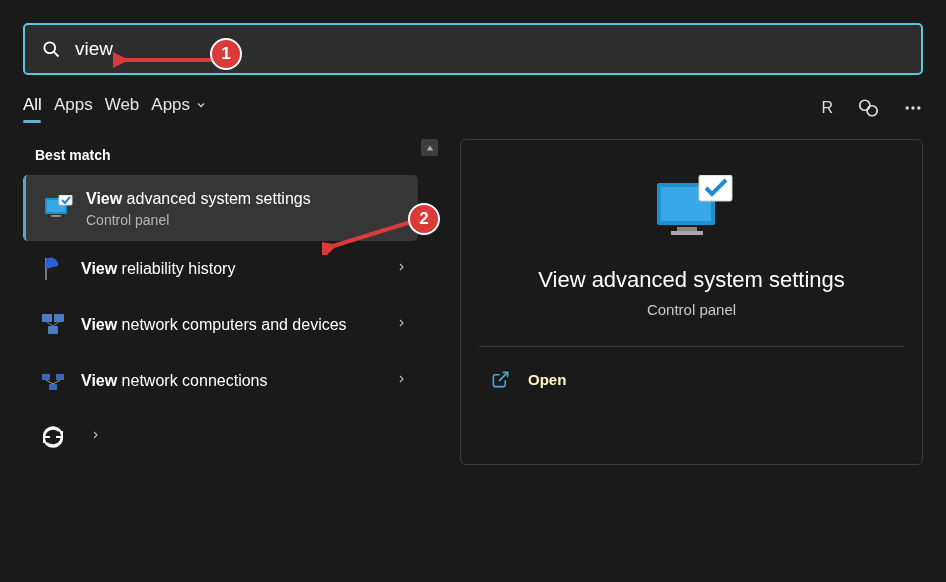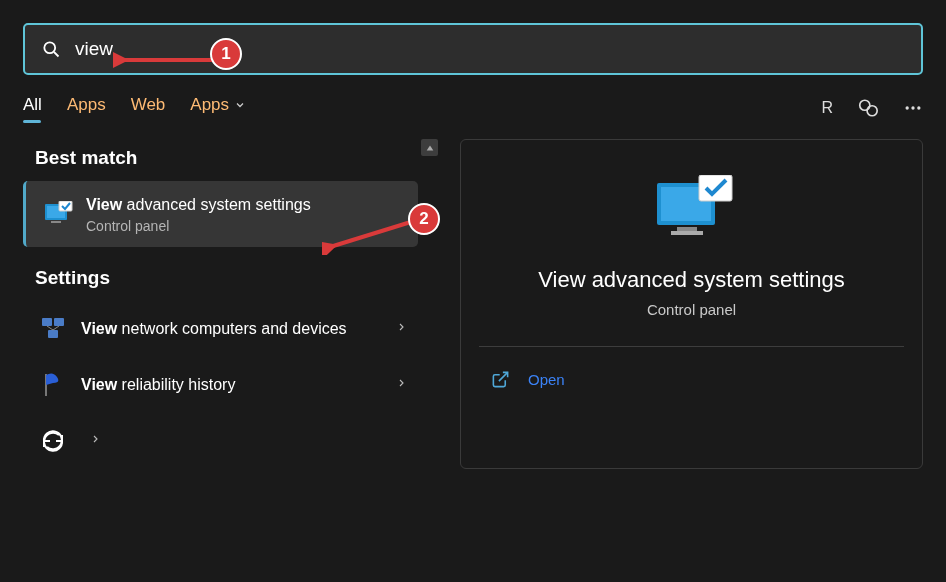--- a/index.html
+++ b/index.html
@@ -6,37 +6,37 @@
     body { width: 946px; height: 582px; background: #1a1a1a; color: #fff; overflow: hidden; position: relative; }
     
     
     .search-bar { margin: 23px 23px 0 23px; height: 52px; background: #2d2d2d; border: 2px solid #5fc5d8; border-radius: 5px; display: flex; align-items: center; padding: 0 16px; }
     .search-icon-wrap { display: flex; align-items: center; margin-right: 14px; }
     .search-input { background: transparent; border: none; outline: none; color: #fff; font-size: 19px; font-weight: 400; flex: 1; }
     .search-input::placeholder { color: #fff; }
     
     
     .tabs-row { margin: 20px 23px 0 23px; display: flex; align-items: center; justify-content: space-between; }
-    .tabs { display: flex; gap: 25px; }
-    .tab { font-size: 17px; color: #fdba74; cursor: pointer; padding-bottom: 6px; position: relative; display: flex; align-items: center; gap: 5px; }
+    .tabs { display: flex; gap: 12px; }
+    .tab { font-size: 17px; color: #e5e5e5; cursor: pointer; padding-bottom: 6px; position: relative; display: flex; align-items: center; gap: 5px; }
     .tab.active { color: #fff; font-weight: 500; }
     .tab.active::after { content: ''; position: absolute; bottom: -2px; left: 50%; transform: translateX(-50%); width: 18px; height: 3px; background: #5fb5d8; border-radius: 2px; }
     .top-right { display: flex; align-items: center; gap: 24px; }
     .top-right-item { color: #ddd; font-size: 16px; cursor: pointer; display: flex; align-items: center; }
     
     
     .main { display: flex; margin-top: 18px; }
     .left-col { width: 438px; padding-left: 23px; position: relative; }
     .right-col { flex: 1; margin-left: 22px; margin-right: 23px; border: 1px solid #3a3a3a; border-radius: 6px; padding: 30px 20px 20px 20px; }
     
     
     .scroll-up { position: absolute; right: 0px; top: 0px; width: 17px; height: 17px; background: #3d3d3d; display: flex; align-items: center; justify-content: center; border-radius: 2px; cursor: pointer; }
     
     
-    .section-title { font-size: 19px; font-weight: 600; color: #fff; padding: 8px 12px 12px 12px; }
+    .section-title { font-size: 14px; font-weight: 600; color: #fff; padding: 8px 12px 12px 12px; }
     
     
     .best-match-item { display: flex; align-items: center; background: #363636; border-radius: 5px; padding: 13px 12px 13px 16px; margin-right: 20px; cursor: pointer; position: relative; border-left: 3px solid #51a9c9; }
     .result-icon { width: 32px; height: 32px; display: flex; align-items: center; justify-content: center; margin-right: 12px; flex-shrink: 0; }
     .result-text { flex: 1; }
     .result-title { font-size: 16px; color: #fff; font-weight: 400; line-height: 1.35; margin-bottom: 2px; }
     .result-title strong { font-weight: 600; }
     .result-subtitle { font-size: 14px; color: #b5b5b5; }
     
     
@@ -46,21 +46,21 @@
     .li-text strong { font-weight: 600; }
     .chevron { color: #bbb; font-size: 16px; margin-left: 10px; }
     
     
     .preview-icon-wrap { display: flex; justify-content: center; margin-top: 5px; margin-bottom: 22px; }
     .preview-title { text-align: center; font-size: 22px; color: #fff; margin-bottom: 8px; }
     .preview-subtitle { text-align: center; font-size: 15px; color: #c9c9c9; margin-bottom: 28px; }
     .divider { height: 1px; background: #3d3d3d; margin: 0 -2px 10px -2px; }
     .action-row { display: flex; align-items: center; padding: 13px 10px; cursor: pointer; border-radius: 5px; }
     .action-icon { margin-right: 18px; display: flex; }
-    .action-label { font-size: 15px; color: #3b82f6; }
+    .action-label { font-size: 15px; color: #fef9c3; font-weight: bold; }
     
     
     .badge { position: absolute; width: 32px; height: 32px; background: #d93a3a; border: 2px solid #fff; border-radius: 50%; display: flex; align-items: center; justify-content: center; color: #fff; font-weight: 700; font-size: 17px; z-index: 50; }
     .arrow1 { position: absolute; top: 48px; left: 113px; z-index: 40; }
     .arrow2 { position: absolute; top: 215px; left: 322px; z-index: 40; }
 
     @keyframes blink { 50% { opacity: 0; } }
   </style>
 </head>
 <body>
@@ -125,21 +125,35 @@
             <rect x="16" y="0" width="13" height="10" rx="1" fill="#fff" stroke="#ccc"></rect>
             <polyline points="19,5 22,8 27,2" fill="none" stroke="#1e88d0" stroke-width="2"></polyline>
           </svg>
       </div>
       <div class="result-text">
         <div class="result-title"><strong>View</strong><span> advanced system settings</span></div>
         <div class="result-subtitle">Control panel</div>
       </div>
     </div>
 
-    <div class="section-title" style="margin-top:12px;">Settings</div>
+
+    <div class="list-item">
+      <div class="li-icon">
+        <svg width="26" height="26" viewBox="0 0 26 26">
+            <line x1="6" y1="2" x2="6" y2="24" stroke="#777" stroke-width="2"></line>
+            <path d="M6,3 Q13,-1 17,5 Q21,11 13,11 L6,13 Z" fill="#2a5fd6"></path>
+          </svg>
+      </div>
+      <div class="li-text"><strong>View</strong><span> reliability history</span></div>
+      <span class="chevron">
+        <svg width="9" height="14" viewBox="0 0 24 24" fill="none" stroke="#bbb" stroke-width="3">
+            <polyline points="8 4 16 12 8 20"></polyline>
+          </svg>
+      </span>
+    </div>
 
     <div class="list-item">
       <div class="li-icon">
         <svg width="26" height="26" viewBox="0 0 26 26">
             <rect x="2" y="2" width="10" height="8" rx="1" fill="#4a7cc7"></rect>
             <rect x="14" y="2" width="10" height="8" rx="1" fill="#4a7cc7"></rect>
             <rect x="8" y="14" width="10" height="8" rx="1" fill="#4a7cc7"></rect>
             <line x1="7" y1="10" x2="13" y2="14" stroke="#888"></line>
             <line x1="19" y1="10" x2="13" y2="14" stroke="#888"></line>
           </svg>
@@ -148,32 +162,34 @@
       <span class="chevron">
         <svg width="9" height="14" viewBox="0 0 24 24" fill="none" stroke="#bbb" stroke-width="3">
             <polyline points="8 4 16 12 8 20"></polyline>
           </svg>
       </span>
     </div>
 
     <div class="list-item">
       <div class="li-icon">
         <svg width="26" height="26" viewBox="0 0 26 26">
-            <line x1="6" y1="2" x2="6" y2="24" stroke="#777" stroke-width="2"></line>
-            <path d="M6,3 Q13,-1 17,5 Q21,11 13,11 L6,13 Z" fill="#2a5fd6"></path>
-          </svg>
-      </div>
-      <div class="li-text"><strong>View</strong><span> reliability history</span></div>
-      <span class="chevron">
-        <svg width="9" height="14" viewBox="0 0 24 24" fill="none" stroke="#bbb" stroke-width="3">
-            <polyline points="8 4 16 12 8 20"></polyline>
-          </svg>
-      </span>
-    </div>
-
+            <rect x="2" y="6" width="8" height="6" fill="#3a66b8"></rect>
+            <rect x="16" y="6" width="8" height="6" fill="#3a66b8"></rect>
+            <rect x="9" y="16" width="8" height="6" fill="#3a66b8"></rect>
+            <line x1="6" y1="12" x2="13" y2="16" stroke="#999"></line>
+            <line x1="20" y1="12" x2="13" y2="16" stroke="#999"></line>
+          </svg>
+      </div>
+      <div class="li-text"><strong>View</strong><span> network connections</span></div>
+      <span class="chevron">
+        <svg width="9" height="14" viewBox="0 0 24 24" fill="none" stroke="#bbb" stroke-width="3">
+            <polyline points="8 4 16 12 8 20"></polyline>
+          </svg>
+      </span>
+    </div>
 
     <div class="list-item">
       <div class="li-icon">
         <svg width="24" height="24" viewBox="0 0 24 24" fill="none" stroke="#fff" stroke-width="2">
             <path d="M3,12 A9,9 0 1 1 6,18"></path>
             <polyline points="3,18 3,12 9,12"></polyline>
             <path d="M21,12 A9,9 0 1 1 18,6"></path>
             <polyline points="21,6 21,12 15,12"></polyline>
           </svg>
       </div>

